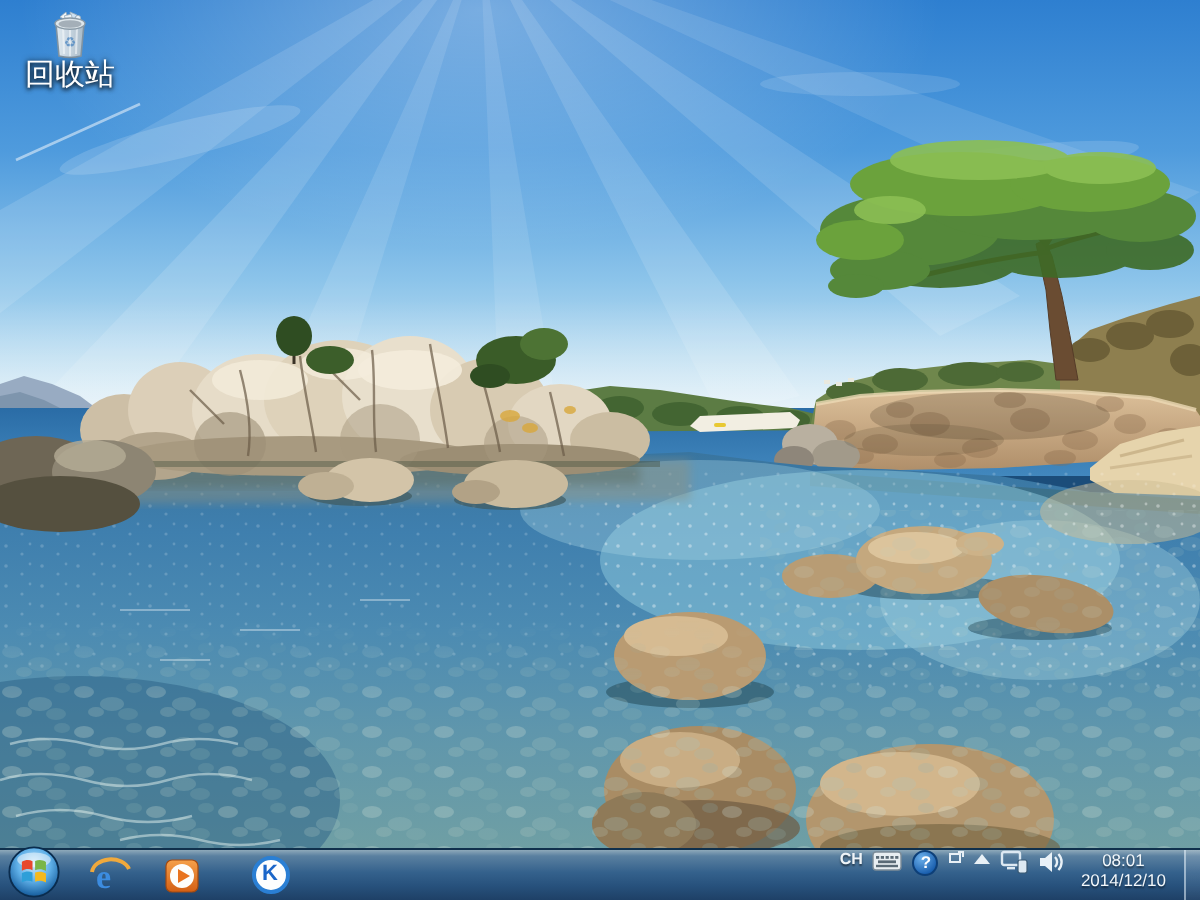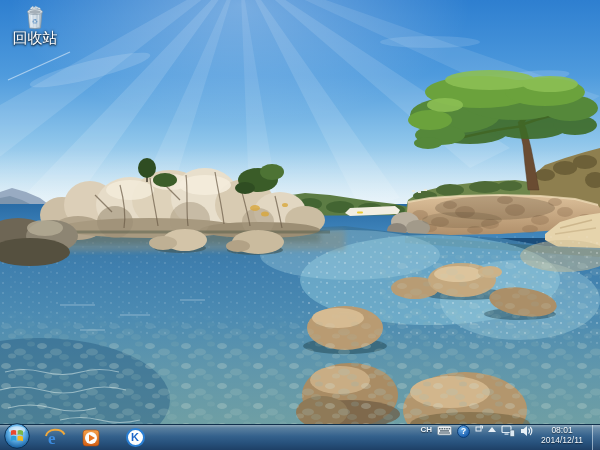--- a/index.html
+++ b/index.html
@@ -437,19 +437,19 @@
       </svg>
 
       <svg width="13" height="12" viewBox="0 0 13 12">
         <polygon points="1,4 3.5,4 7,1 7,11 3.5,8 1,8" fill="#e9f1f7"></polygon>
         <path d="M8.5,3.5 a3.5,3.5 0 0 1 0,5" stroke="#e9f1f7" stroke-width="1.2" fill="none"></path>
         <path d="M10.2,2 a5.8,5.8 0 0 1 0,8" stroke="#e9f1f7" stroke-width="1.2" fill="none"></path>
       </svg>
 
       <div class="clock">
         <div>08:01</div>
-        <div>2014/12/11</div>
+        <div>2014/12/10</div>
       </div>
 
       <div class="show-desktop"></div>
     </div>
   </div>
 </div>
 
 </body></html>

